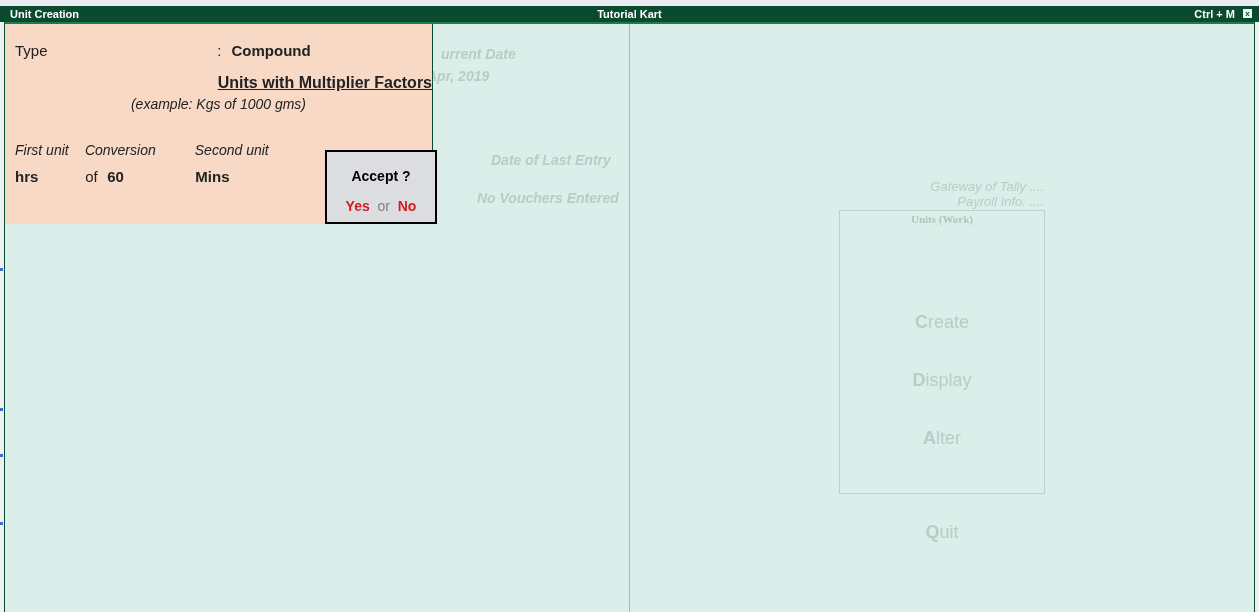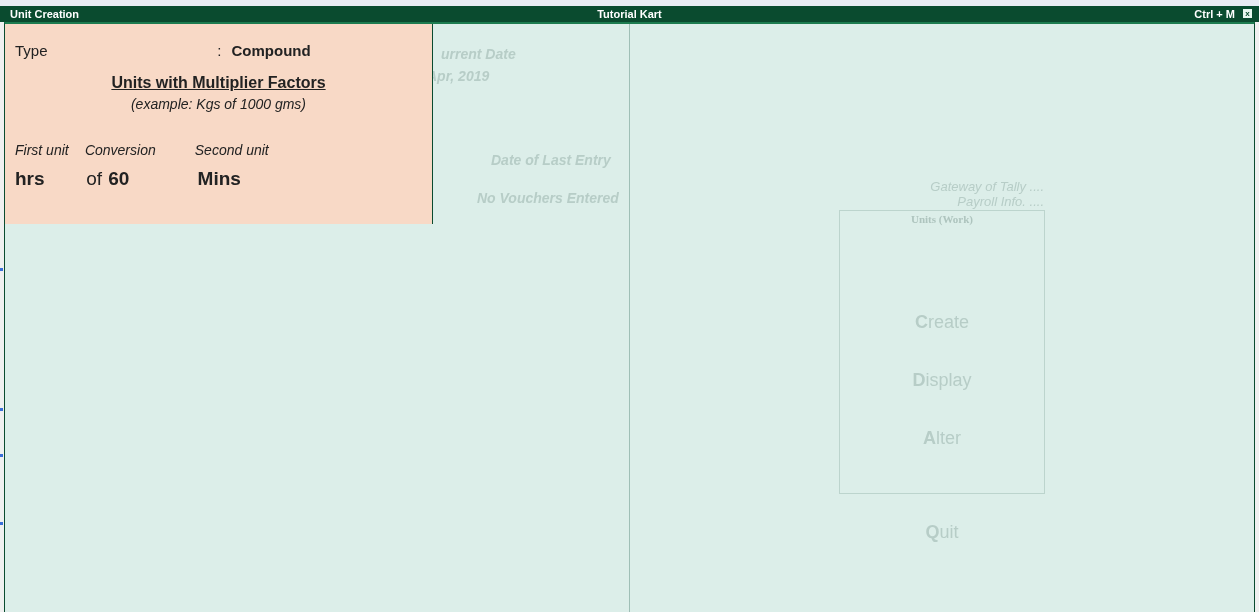--- a/index.html
+++ b/index.html
@@ -164,21 +164,21 @@
     display:inline-block;
     width:198px;
   }
   .panel .row-type .colon{margin-right:6px;}
   .panel .row-type .value{font-weight:bold;}
   .panel .section-title{
     position:absolute;
     top:50px;
     left:0;
     right:0;
-    text-align:center;
+    text-align:right;
     font-weight:bold;
     font-size:16px;
   }
   .panel .section-title .underline{
     text-decoration: underline;
   }
   .panel .example{
     position:absolute;
     top:72px;
     left:0;
@@ -195,21 +195,21 @@
     font-size:14px;
   }
   .panel .headers span{display:inline-block;}
   .panel .h-first{width:66px;}
   .panel .h-conv{width:106px;}
   .panel .h-second{width:110px;}
   .panel .values{
     position:absolute;
     top:144px;
     left:10px;
-    font-size:19px;
+    font-size:15px;
   }
   .panel .values span{display:inline-block;}
   .panel .v-first{width:66px;font-weight:bold;}
   .panel .v-of{display:inline-block;width:22px;}
   .panel .v-conv{width:84px;font-weight:bold;}
   .panel .v-second{width:110px;font-weight:bold;}
   
   .accept {
     position: absolute;
     left: 320px;
@@ -300,20 +300,28 @@
       <span class="h-conv">Conversion</span>
       <span class="h-second">Second unit</span>
     </div>
     <div class="values">
       <span class="v-first">hrs</span>
       <span class="v-of">of</span><span class="v-conv">60</span>
       <span class="v-second">Mins</span>
     </div>
   </div>
 
+  <div class="accept">
+    <div class="q">Accept ?</div>
+    <div class="opts">
+      <span class="yes">Yes</span>
+      <span class="or">&nbsp;<span>or</span>&nbsp;</span>
+      <span class="no">No</span>
+    </div>
+  </div>
 </div>
 
 <div class="leftmark" style="top:268px;"></div>
 <div class="leftmark" style="top:408px;"></div>
 <div class="leftmark" style="top:454px;"></div>
 <div class="leftmark" style="top:522px;"></div>
 
 </div>
 
 </body></html>

